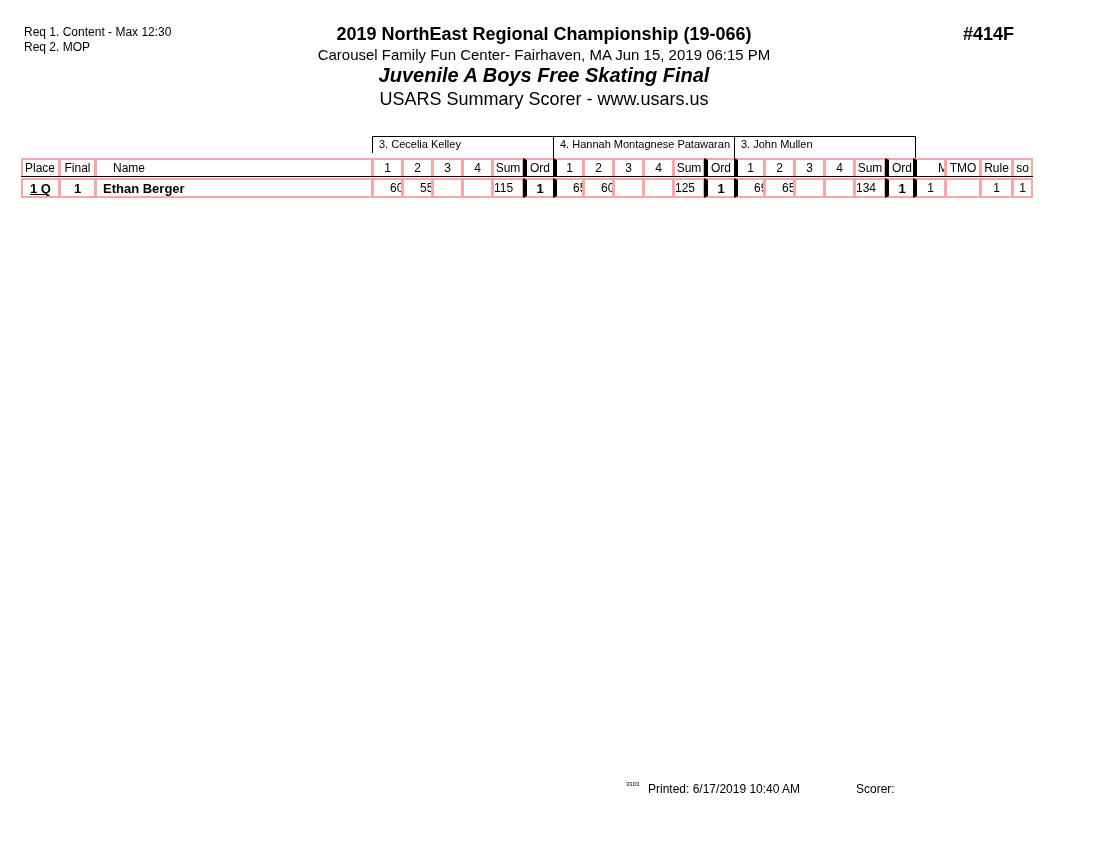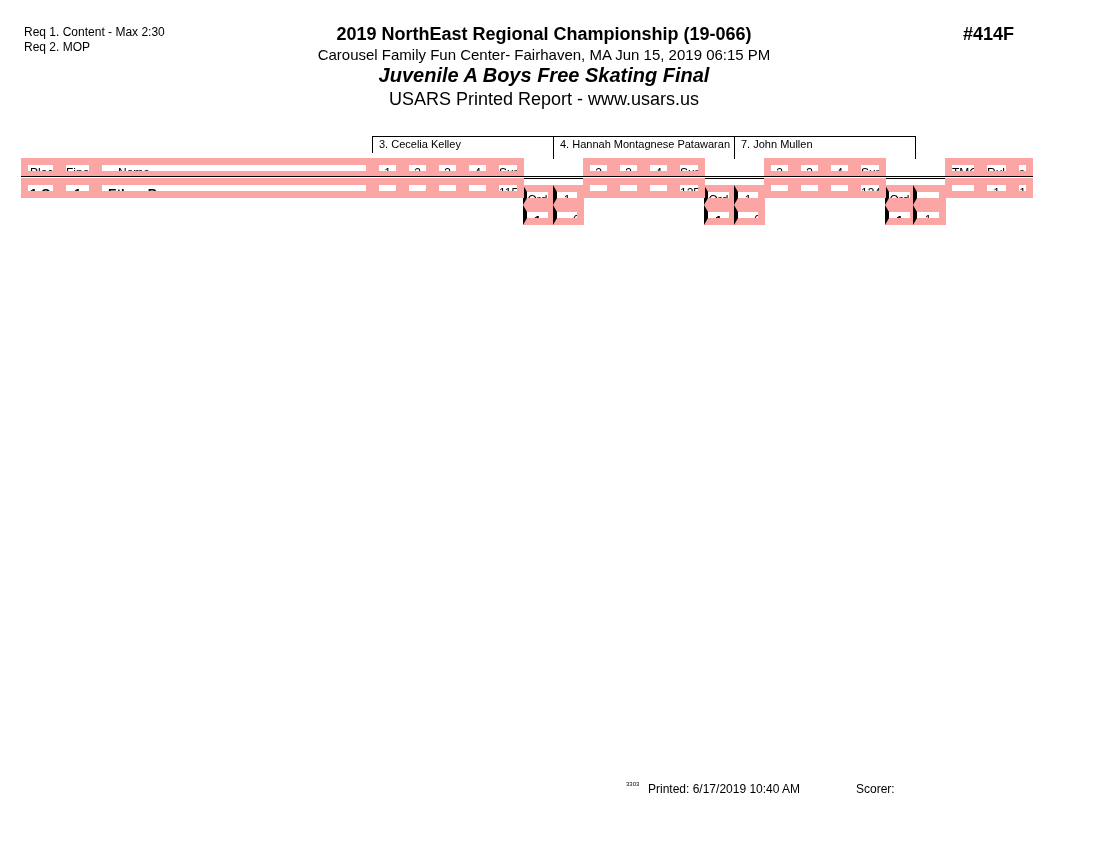--- a/index.html
+++ b/index.html
@@ -2,45 +2,45 @@
 <html><head>
 <meta charset="utf-8">
 <style>
   html, body { margin: 0; padding: 0; background: #fff; }
   body { width: 1100px; height: 850px; position: relative; overflow: hidden;
          font-family: "Liberation Sans", sans-serif; color: #000; }
   .abs { position: absolute; }
   .req { left: 24px; font-size: 12px; line-height: 15px; }
   .hdr { left: 284px; width: 520px; text-align: center; }
   .event-no { left: 963px; top: 24px; font-size: 18px; font-weight: bold; }
-  .cell { position: absolute; box-sizing: border-box; border: 7px solid #fca5a5; font-size: 12px; line-height: 17px; overflow: hidden; white-space: nowrap; }
+  .cell { position: absolute; box-sizing: border-box; border: 2px solid #fca5a5; font-size: 12px; line-height: 17px; overflow: hidden; white-space: nowrap; }
   .c { text-align: center; }
   .r { padding-right: 2px; }
   .l { text-align: left; padding-left: 16px; }
   .b { font-weight: bold; font-size: 13px; }
-  .thick-l { border-left: 4px solid #000; margin-top: 27px; }
+  .thick-l { border-left: 4px solid #000; }
   .judge { position: absolute; box-sizing: border-box; border: 1px solid #000; border-bottom: none; font-size: 11px; line-height: 14px; padding-left: 6px; white-space: nowrap; overflow: hidden; }
   .dbl { position: absolute; height: 3px; border-top: 1px solid #000; border-bottom: 1px solid #000; box-sizing: border-box; background: #fff; }
   .footer { top: 782px; font-size: 12px; text-align: right; }
 </style>
 </head>
 <body>
 
-<div class="abs req" style="top:25px">Req  1.  Content - Max 2:30</div>
+<div class="abs req" style="top:25px">Req  1.  Content - Max 12:30</div>
 <div class="abs req" style="top:40px">Req  2.  MOP</div>
 
 <div class="abs hdr" style="top:24px;font-size:18px;font-weight:bold;">2019 NorthEast Regional Championship (19-066)</div>
 <div class="abs hdr" style="top:46px;font-size:15px;">Carousel Family Fun Center- Fairhaven, MA  Jun 15, 2019  06:15 PM</div>
 <div class="abs hdr" style="top:64px;font-size:20px;font-weight:bold;font-style:italic;">Juvenile A Boys Free Skating Final</div>
-<div class="abs hdr" style="top:89px;font-size:18px;">USARS Printed Report - www.usars.us</div>
+<div class="abs hdr" style="top:89px;font-size:18px;">USARS Summary Scorer - www.usars.us</div>
 <div class="abs event-no">#414F</div>
 
 <div class="judge" style="left:372px;top:136px;width:182px;height:17px;">3.  Cecelia Kelley</div>
 <div class="judge" style="left:553px;top:136px;width:182px;height:23px;">4.  Hannah Montagnese Patawaran</div>
-<div class="judge" style="left:734px;top:136px;width:182px;height:23px;">7.  John Mullen</div>
+<div class="judge" style="left:734px;top:136px;width:182px;height:23px;">3.  John Mullen</div>
 
 <div class="cell l" style="left:21px;top:158px;width:39px;height:20px;padding-left:2px;">Place</div>
 <div class="cell c" style="left:59px;top:158px;width:37px;height:20px;">Final</div>
 <div class="cell l" style="left:95px;top:158px;width:278px;height:20px;">Name</div>
 
 <div id="judge-cols">
     <div class="cell c" style="left: 372px; top: 158px; width: 31px; height: 20px;">1</div>
     <div class="cell c" style="left: 402px; top: 158px; width: 31px; height: 20px;">2</div>
     <div class="cell c" style="left: 432px; top: 158px; width: 31px; height: 20px;">3</div>
     <div class="cell c" style="left: 462px; top: 158px; width: 31px; height: 20px;">4</div>

